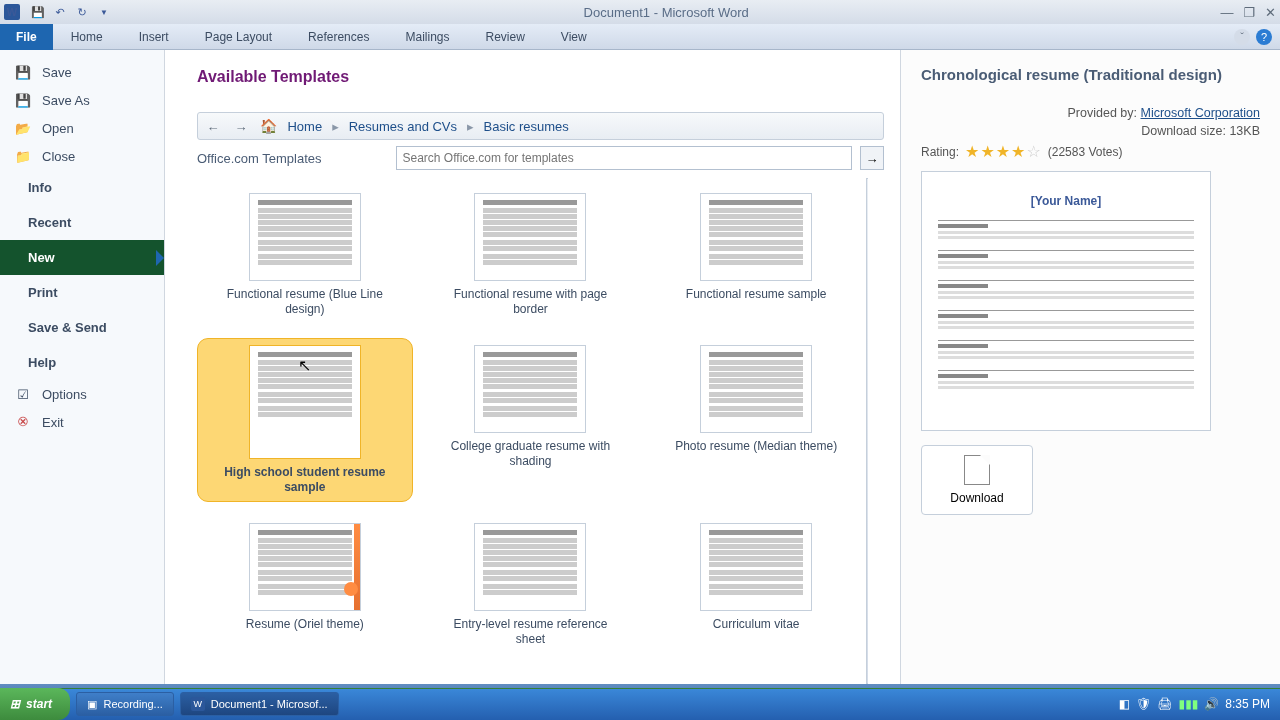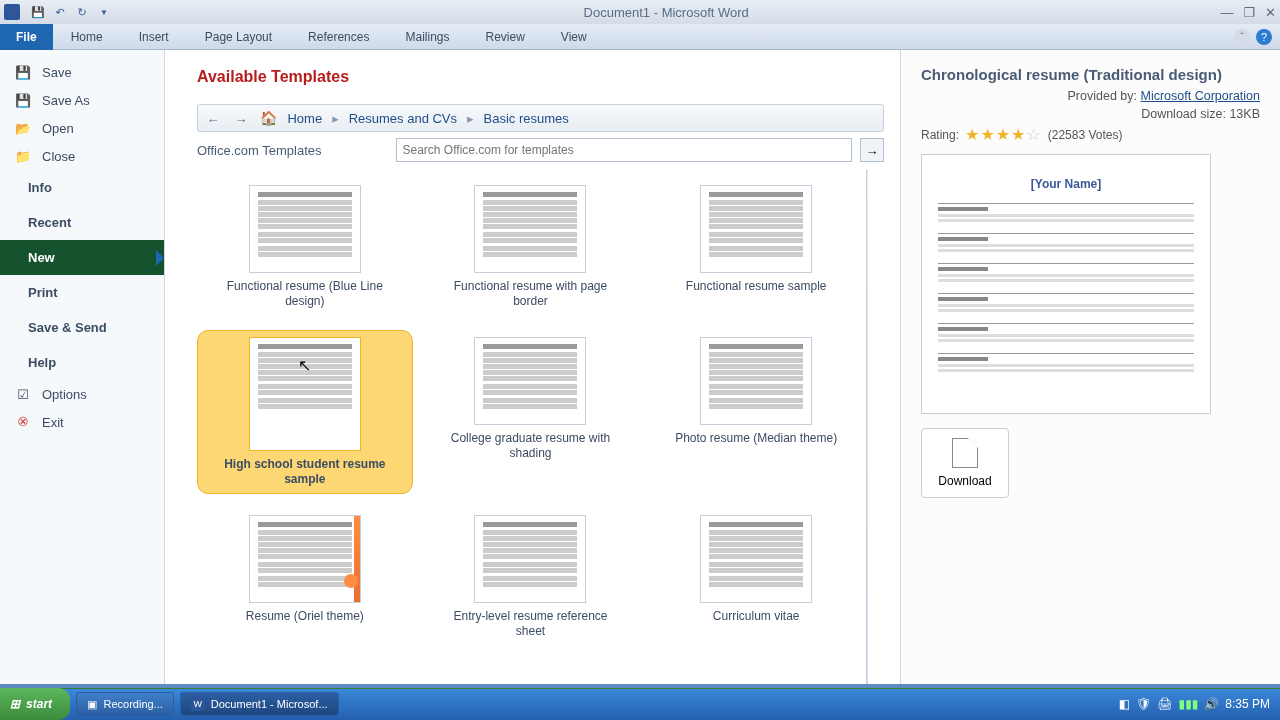--- a/index.html
+++ b/index.html
@@ -27,21 +27,21 @@
 
 .sidebar { width: 165px; background: #f6f9fc; border-right: 1px solid #d0d7e0; padding-top: 8px; }
 .sidebar .item { display: flex; align-items: center; gap: 10px; padding: 6px 14px; font-size: 13px; color: #3c4c62; cursor: pointer; }
 .sidebar .item .ico { width: 18px; height: 16px; display: flex; align-items: center; justify-content: center; font-size: 13px; }
 .sidebar .item.noicon { padding: 10px 14px 10px 28px; font-weight: bold; color: #3c4c62; }
 .sidebar .item.active { background: #14532d; color: #fff; position: relative; }
 .sidebar .item.active::after { content: ''; position: absolute; right: -8px; top: 50%; transform: translateY(-50%); border: 8px solid transparent; border-left-color: #1e66b0; }
 
 
 .main { flex: 1; padding: 18px 16px 0 32px; display: flex; flex-direction: column; min-width: 0; }
-.main h2 { font-size: 16px; color: #b91c1c; margin-bottom: 18px; }
+.main h2 { font-size: 16px; color: #701a75; margin-bottom: 26px; }
 .breadcrumb-bar { height: 28px; background: linear-gradient(#f7f9fb, #e8edf3); border: 1px solid #c5cfdb; border-radius: 3px; display: flex; align-items: center; padding: 0 6px; gap: 10px; font-size: 13px; color: #3c4c62; margin-bottom: 6px; }
 .breadcrumb-bar .nav-arrow { width: 18px; text-align: center; color: #5e6b7a; }
 .breadcrumb-bar .home-ico { font-size: 14px; }
 .breadcrumb-bar .crumb { color: #1e4f8a; }
 .breadcrumb-bar .sep { color: #8a97a8; }
 
 .searchrow { display: flex; align-items: center; gap: 8px; margin-bottom: 8px; }
 .searchrow .lbl { font-size: 13px; color: #4a5c75; flex-shrink: 0; }
 .searchrow input { flex: 1; height: 24px; border: 1px solid #b3c0d0; padding: 0 6px; font-size: 12px; color: #8a8a8a; margin-left: 66px; }
 .searchrow .go { width: 24px; height: 24px; border: 1px solid #b3c0d0; background: #f0f3f7; display: flex; align-items: center; justify-content: center; font-size: 13px; }
@@ -53,32 +53,32 @@
 .tgrid { display: grid; grid-template-columns: repeat(3, 1fr); gap: 14px 10px; padding: 8px 4px 20px 0; }
 .tcard { display: flex; flex-direction: column; align-items: center; padding: 6px; border: 1px solid transparent; border-radius: 4px; }
 .tcard.selected { background: #fdd774; border-color: #f0b428; border-radius: 11px; }
 .tcard .thumb-img { width: 112px; height: 88px; background: #fff; border: 1px solid #c5cfdb; position: relative; overflow: hidden; }
 .tcard.selected .thumb-img { height: 114px; border-color: #f0b428; }
 .tcard .thumb-img::before { content: ''; position: absolute; left: 8px; right: 8px; top: 6px; height: 5px; background: #999; box-shadow: 0 8px 0 #ccc, 0 14px 0 #ccc, 0 20px 0 #ccc, 0 26px 0 #ccc, 0 32px 0 #ccc, 0 40px 0 #ccc, 0 46px 0 #ccc, 0 54px 0 #ccc, 0 60px 0 #ccc; }
 .tcard .lbl { text-align: center; font-size: 12px; color: #3c4c62; margin-top: 6px; line-height: 1.25; max-width: 170px; }
 
 
 .preview { width: 380px; border-left: 1px solid #d0d7e0; padding: 16px 20px; background: #fcfcfc; }
-.preview h3 { font-size: 15px; color: #4a5c75; margin-bottom: 6px; }
+.preview h3 { font-size: 15px; color: #4a5c75; margin-bottom: 23px; }
 .preview .meta { font-size: 12.5px; color: #555; margin-bottom: 4px; text-align: right; }
 .preview .meta a { color: #1e4f8a; text-decoration: underline; }
 .preview .rating { display: flex; align-items: center; gap: 6px; font-size: 12px; color: #555; }
 .preview .stars { color: #f0b428; font-size: 16px; letter-spacing: 1px; }
 .preview .stars .empty { color: #ccc; }
 .preview .big-thumb { margin-top: 10px; width: 290px; height: 260px; background: #fff; border: 1px solid #c5cfdb; padding: 16px; font-size: 7px; color: #666; position: relative; }
 .preview .big-thumb .bt { text-align: center; font-size: 12px; color: #3b5998; font-weight: bold; margin: 6px 0 12px; }
 .preview .big-thumb .sec { border-top: 1px solid #999; margin: 8px 0; padding-top: 3px; height: 22px; }
 .preview .big-thumb .sec::before { content: ''; display: block; width: 50px; height: 4px; background: #888; margin-bottom: 3px; }
 .preview .big-thumb .sec::after { content: ''; display: block; width: 100%; height: 3px; background: #ddd; box-shadow: 0 5px 0 #ddd; }
-.preview .dl-btn { margin-top: 14px; width: 88px; height: 70px; border: 1px solid #c5cfdb; background: #fff; border-radius: 4px; display: flex; flex-direction: column; align-items: center; justify-content: center; gap: 6px; font-size: 12px; }
+.preview .dl-btn { margin-top: 14px; width: 112px; height: 70px; border: 1px solid #c5cfdb; background: #fff; border-radius: 4px; display: flex; flex-direction: column; align-items: center; justify-content: center; gap: 6px; font-size: 12px; }
 .preview .dl-btn .ico { width: 26px; height: 30px; border: 1px solid #888; position: relative; }
 .preview .dl-btn .ico::after { content: ''; position: absolute; right: -1px; top: -1px; border: 5px solid transparent; border-top-color: #fcfcfc; border-right-color: #fcfcfc; }
 
 
 .taskbar { position: absolute; bottom: 0; left: 0; right: 0; height: 32px; background: linear-gradient(#3d8b3d 0%, #2a6b2a 4%, #3a87d8 4%, #245faf 100%); display: flex; align-items: center; color: #fff; font-size: 12px; }
 .taskbar .start { background: linear-gradient(#5bb75b, #3d8b3d); height: 32px; padding: 0 18px 0 10px; display: flex; align-items: center; gap: 6px; font-style: italic; font-weight: bold; border-radius: 0 12px 12px 0; }
 .taskbar .taskbtn { height: 24px; margin-left: 6px; padding: 0 10px; background: linear-gradient(#3f7fc9, #2b5fa3); border: 1px solid #2b5fa3; border-radius: 3px; display: flex; align-items: center; gap: 6px; font-size: 11px; }
 .taskbar .taskbtn.active { background: linear-gradient(#2b5fa3, #1e4680); }
 .taskbar .tray { margin-left: auto; display: flex; align-items: center; gap: 6px; padding-right: 10px; }
 .taskbar .tray span { font-size: 12px; }

